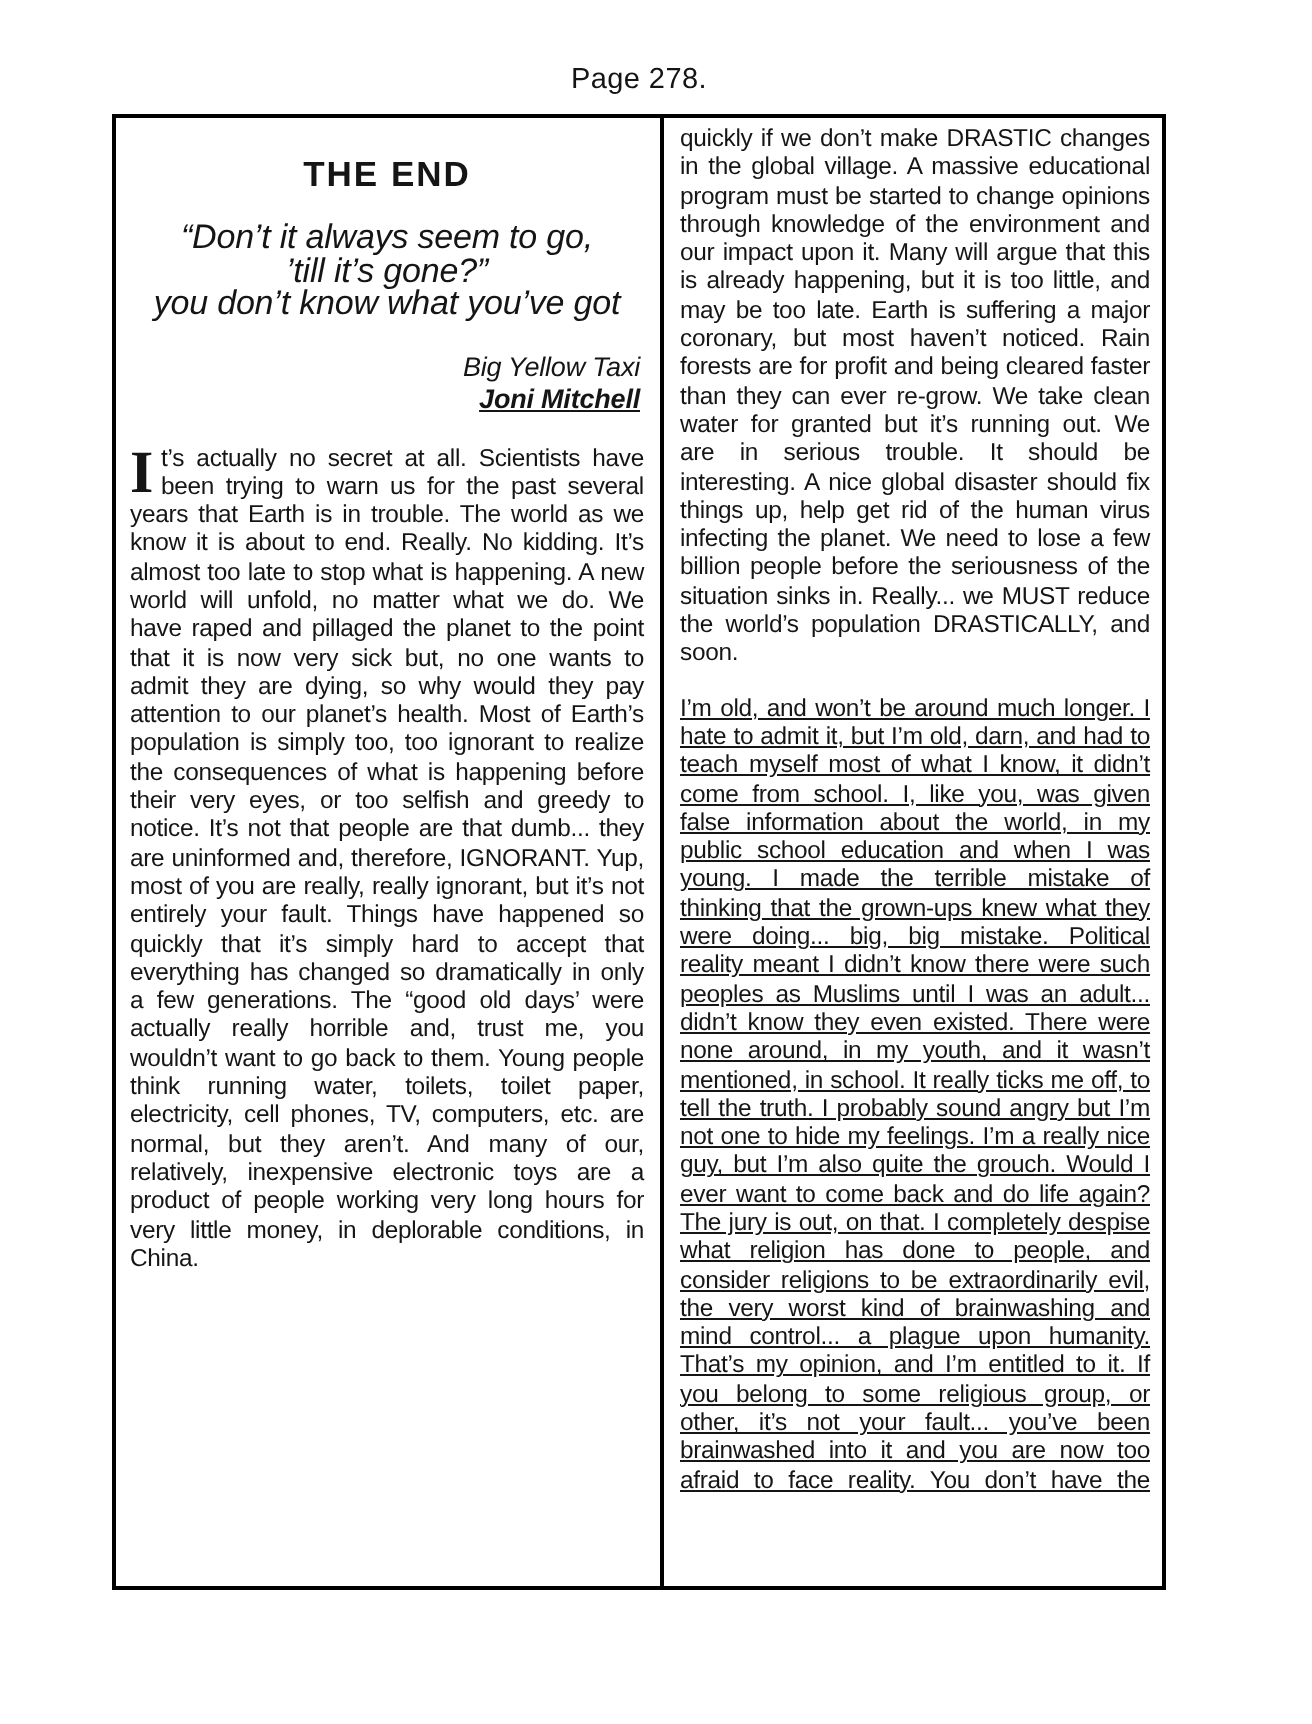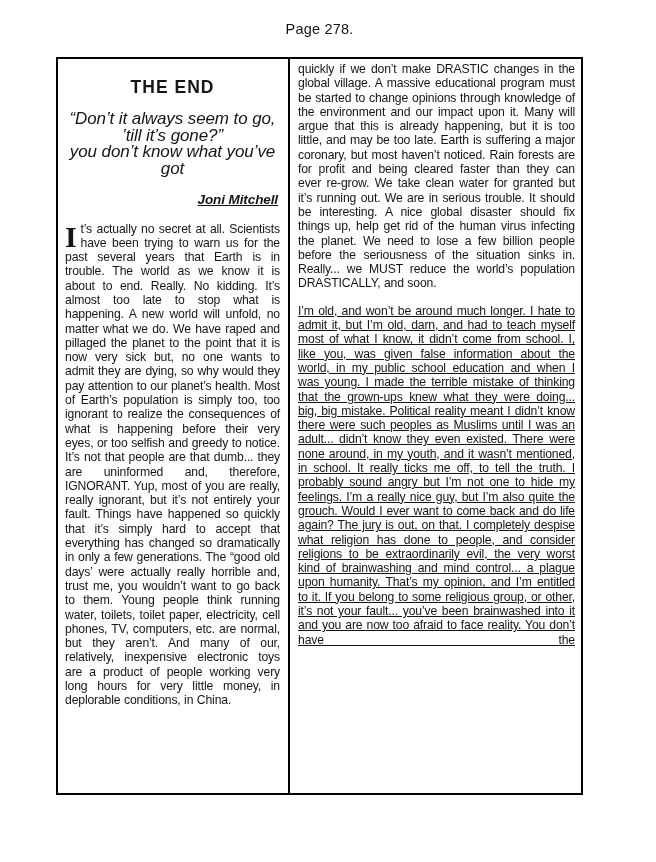--- a/index.html
+++ b/index.html
@@ -7,40 +7,40 @@
     position: relative;
     width: 656px;
     height: 862px;
     background: #ffffff;
     font-family: "Liberation Sans", "DejaVu Sans", sans-serif;
     color: #151515;
     overflow: hidden;
   }
   .page-header {
     position: absolute;
-    top: 21px;
+    top: 32px;
     left: 56px;
     width: 527px;
     text-align: center;
     font-size: 14.5px;
     letter-spacing: 0.2px;
   }
   .sheet {
     position: absolute;
     left: 56px;
     top: 57px;
     width: 523px;
     height: 734px;
     border: 2px solid #000000;
     display: flex;
     background: #ffffff;
   }
   .col { box-sizing: border-box; }
   .col.left {
-    width: 232px;
+    width: 274px;
     border-right: 2px solid #000000;
     padding: 2px 8px 0 7px;
   }
   .col.right {
     flex: 1;
     padding: 3px 6px 0 8px;
   }
   .title {
     margin: 16px 0 0 0;
     text-align: center;
@@ -98,20 +98,21 @@
 
       <h1 class="title">THE END</h1>
 
       <div class="quote">
         <div>“Don’t it always seem to go,</div>
         <div>’till it’s gone?”</div>
         <div>you don’t know what you’ve got</div>
       </div>
 
       <div class="attrib">
+        <div class="song">Big Yellow Taxi</div>
         <div class="artist">Joni Mitchell</div>
       </div>
 
       <p class="body"><span class="dropcap">I</span><span>t’s actually no secret at all.  Scientists have  been trying to warn us for the past several years that Earth is in trouble.  The world as we know it is about to end.  Really.  No kidding.  It’s almost too late to stop what is happening.  A new world will unfold, no matter what we do.  We have raped and pillaged the planet to the point that it is now very sick but, no one wants to admit they are dying, so why would they pay attention to our planet’s health.  Most of Earth’s population is simply too, too ignorant to realize the consequences of what is happening before their very eyes, or too selfish and greedy to notice.  It’s not that people are that dumb... they are uninformed and, therefore, IGNORANT.  Yup, most of you are really, really ignorant, but it’s not entirely your fault.  Things have happened so quickly that it’s simply hard to accept that everything has changed so dramatically in only a few generations.  The “good old days’ were actually really horrible and, trust me, you wouldn’t want to go back to them.  Young people think running water, toilets, toilet paper, electricity, cell phones, TV, computers, etc. are normal, but they aren’t.  And many of our, relatively, inexpensive electronic toys are a product of people working very long hours for very little money, in deplorable conditions, in China.</span></p>
 
 
     </div>
 
     <div class="col right">
 

